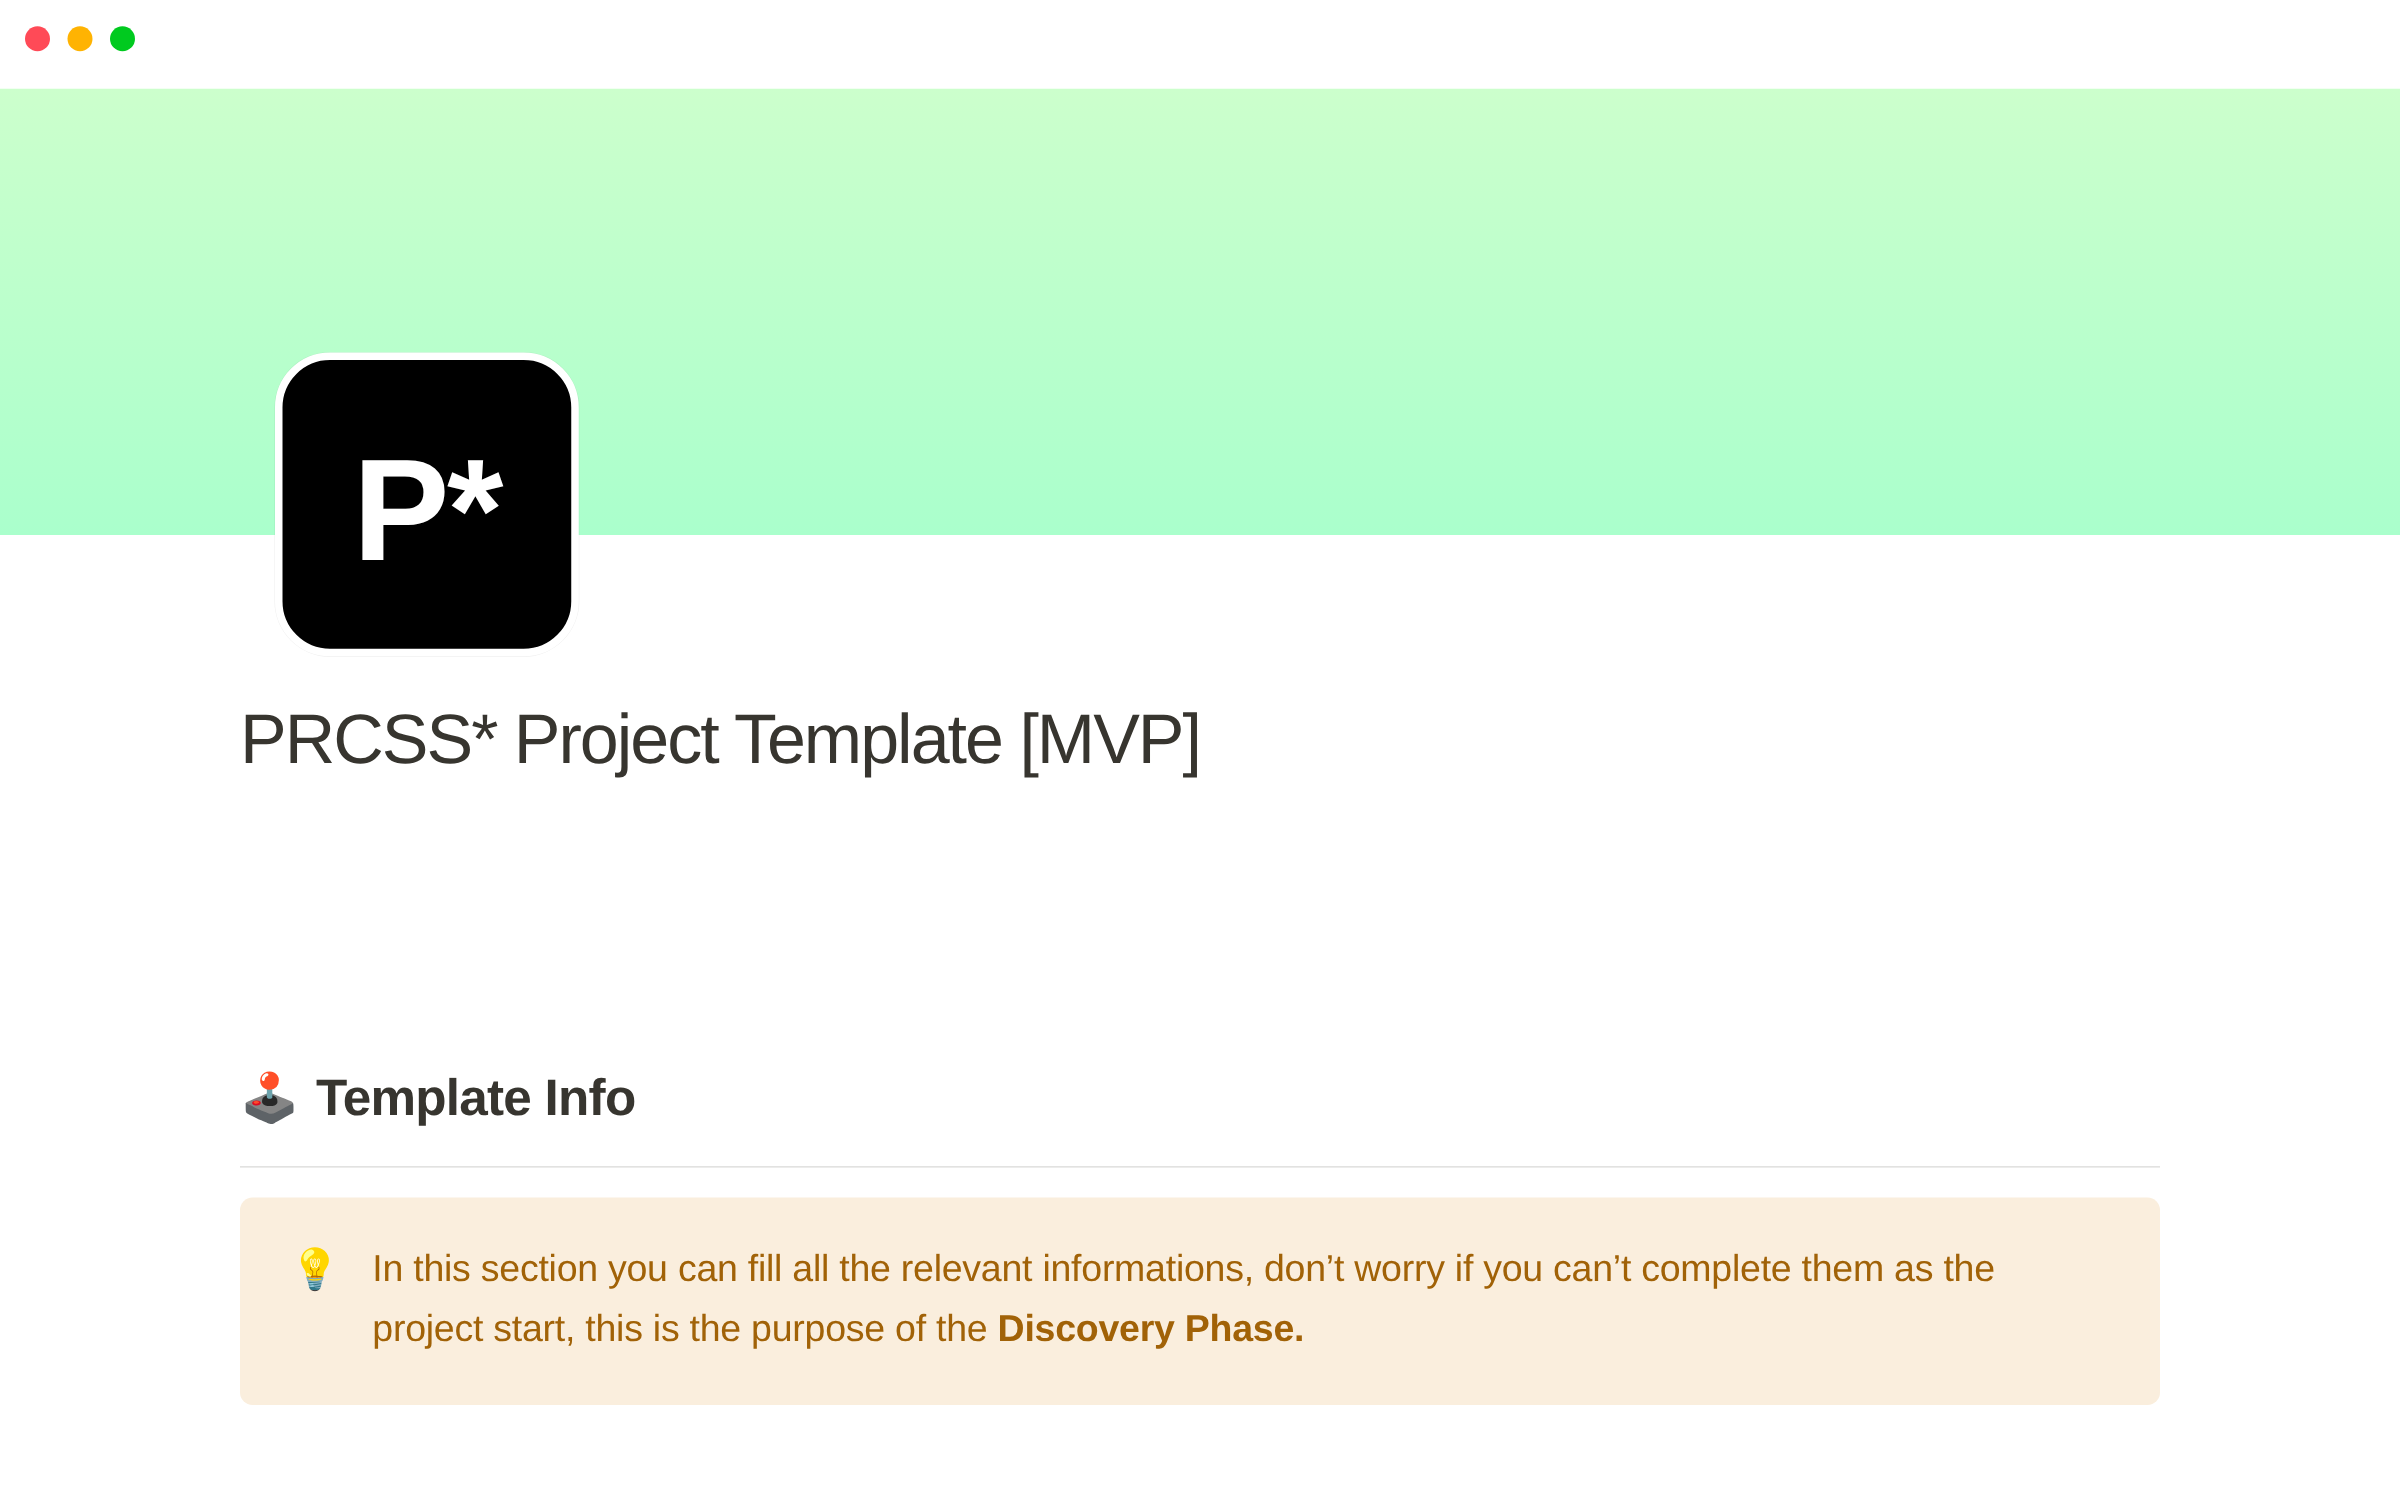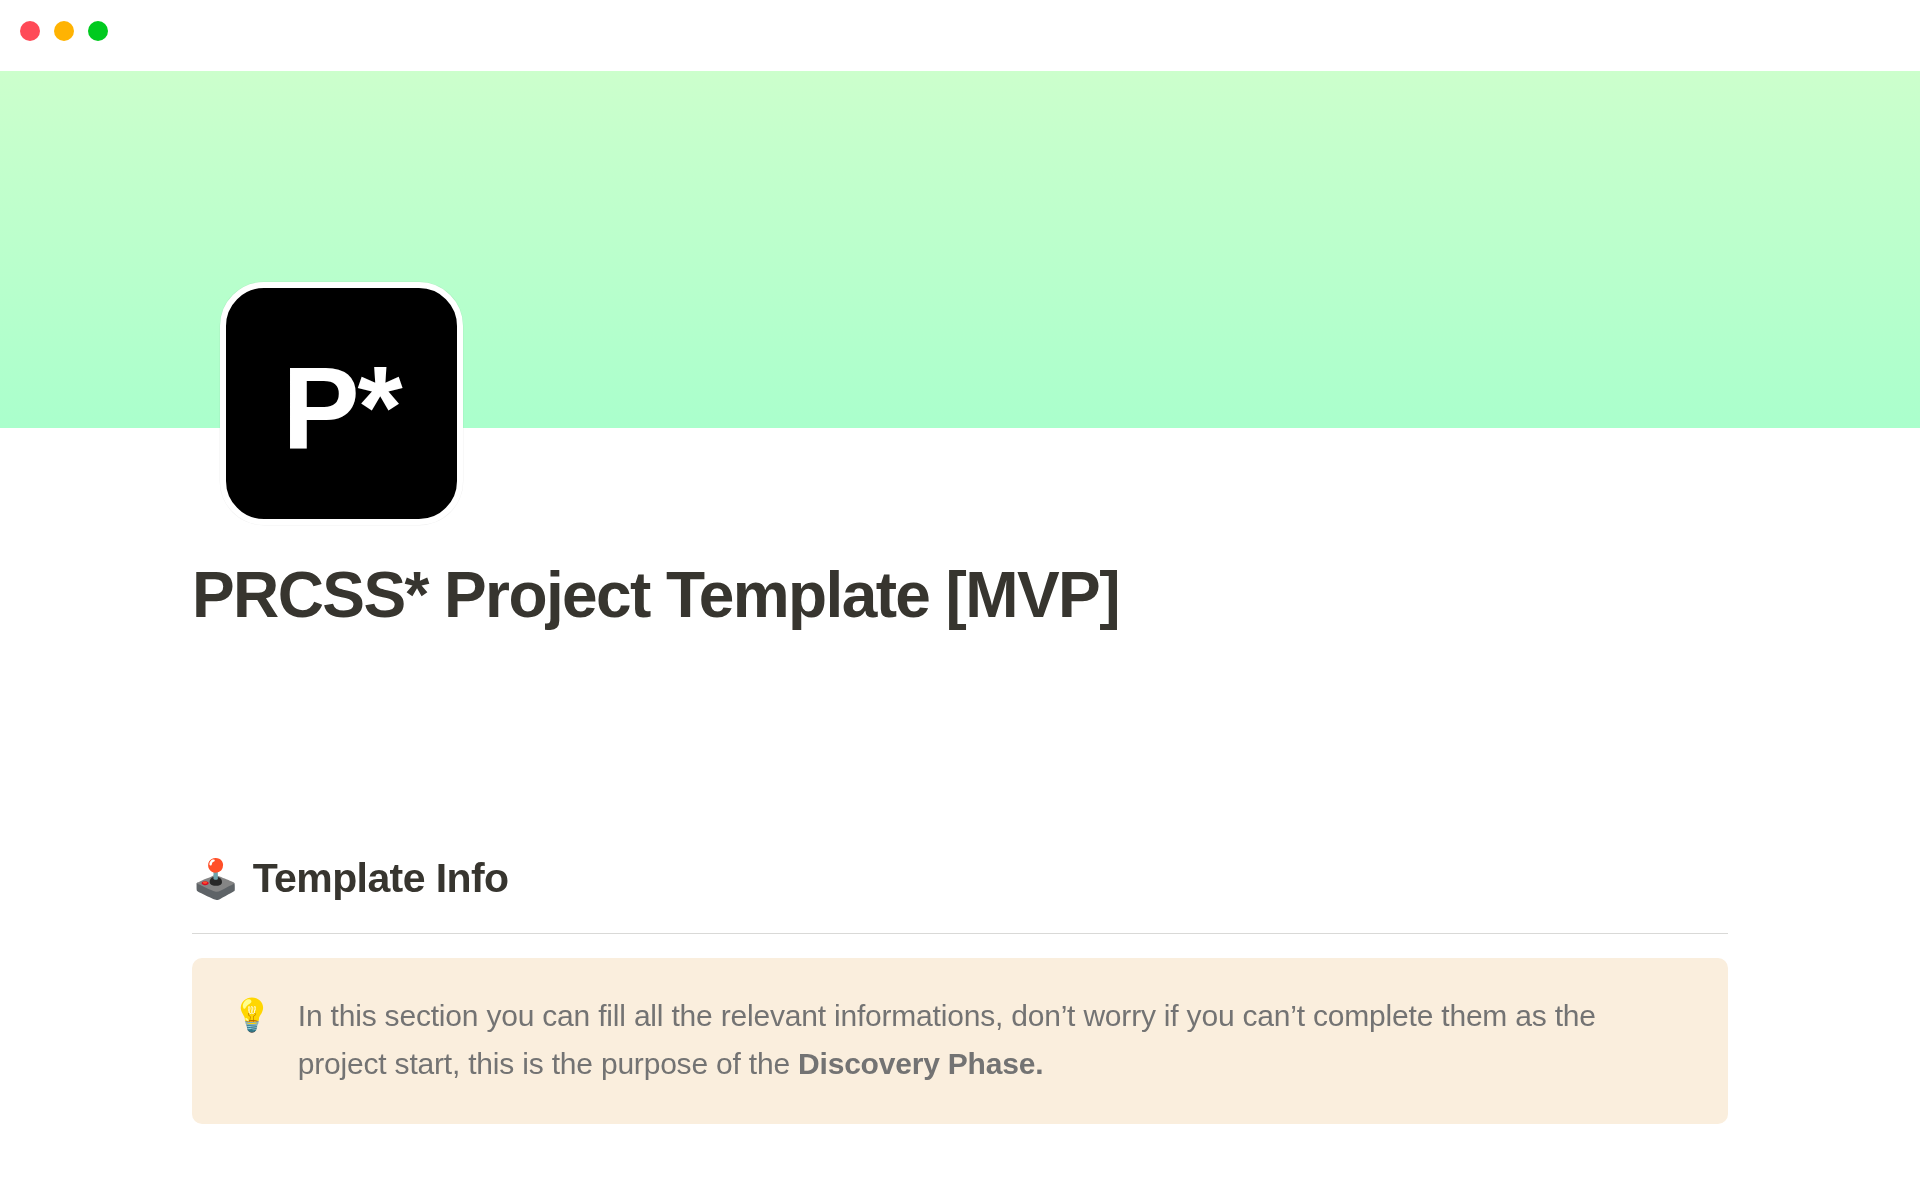--- a/index.html
+++ b/index.html
@@ -83,22 +83,22 @@
     position: absolute;
     left: 192px;
     top: 560px;
     width: 1536px;
   }
 
   .page-title {
     margin: 0;
     padding: 0;
     font-family: "Liberation Sans", sans-serif;
-    font-weight: 700;
-    font-size: 64px;
+    font-weight: 400;
+    font-size: 56px;
     line-height: 1.1;
     letter-spacing: -1.6px;
     color: #37352f;
   }
 
   .section-heading {
     margin: 0;
     padding: 0;
     position: absolute;
     left: 0;
@@ -145,21 +145,21 @@
   .callout-emoji {
     font-size: 32px;
     line-height: 46px;
     flex: 0 0 auto;
     display: block;
   }
   .callout-text {
     font-family: "Liberation Sans", sans-serif;
     font-size: 30px;
     line-height: 48px;
-    color: #737373;
+    color: #a16207;
     letter-spacing: -0.2px;
     max-width: 1400px;
   }
   .callout-text b {
     font-weight: 700;
   }
 </style>
 </head>
 <body>
 

